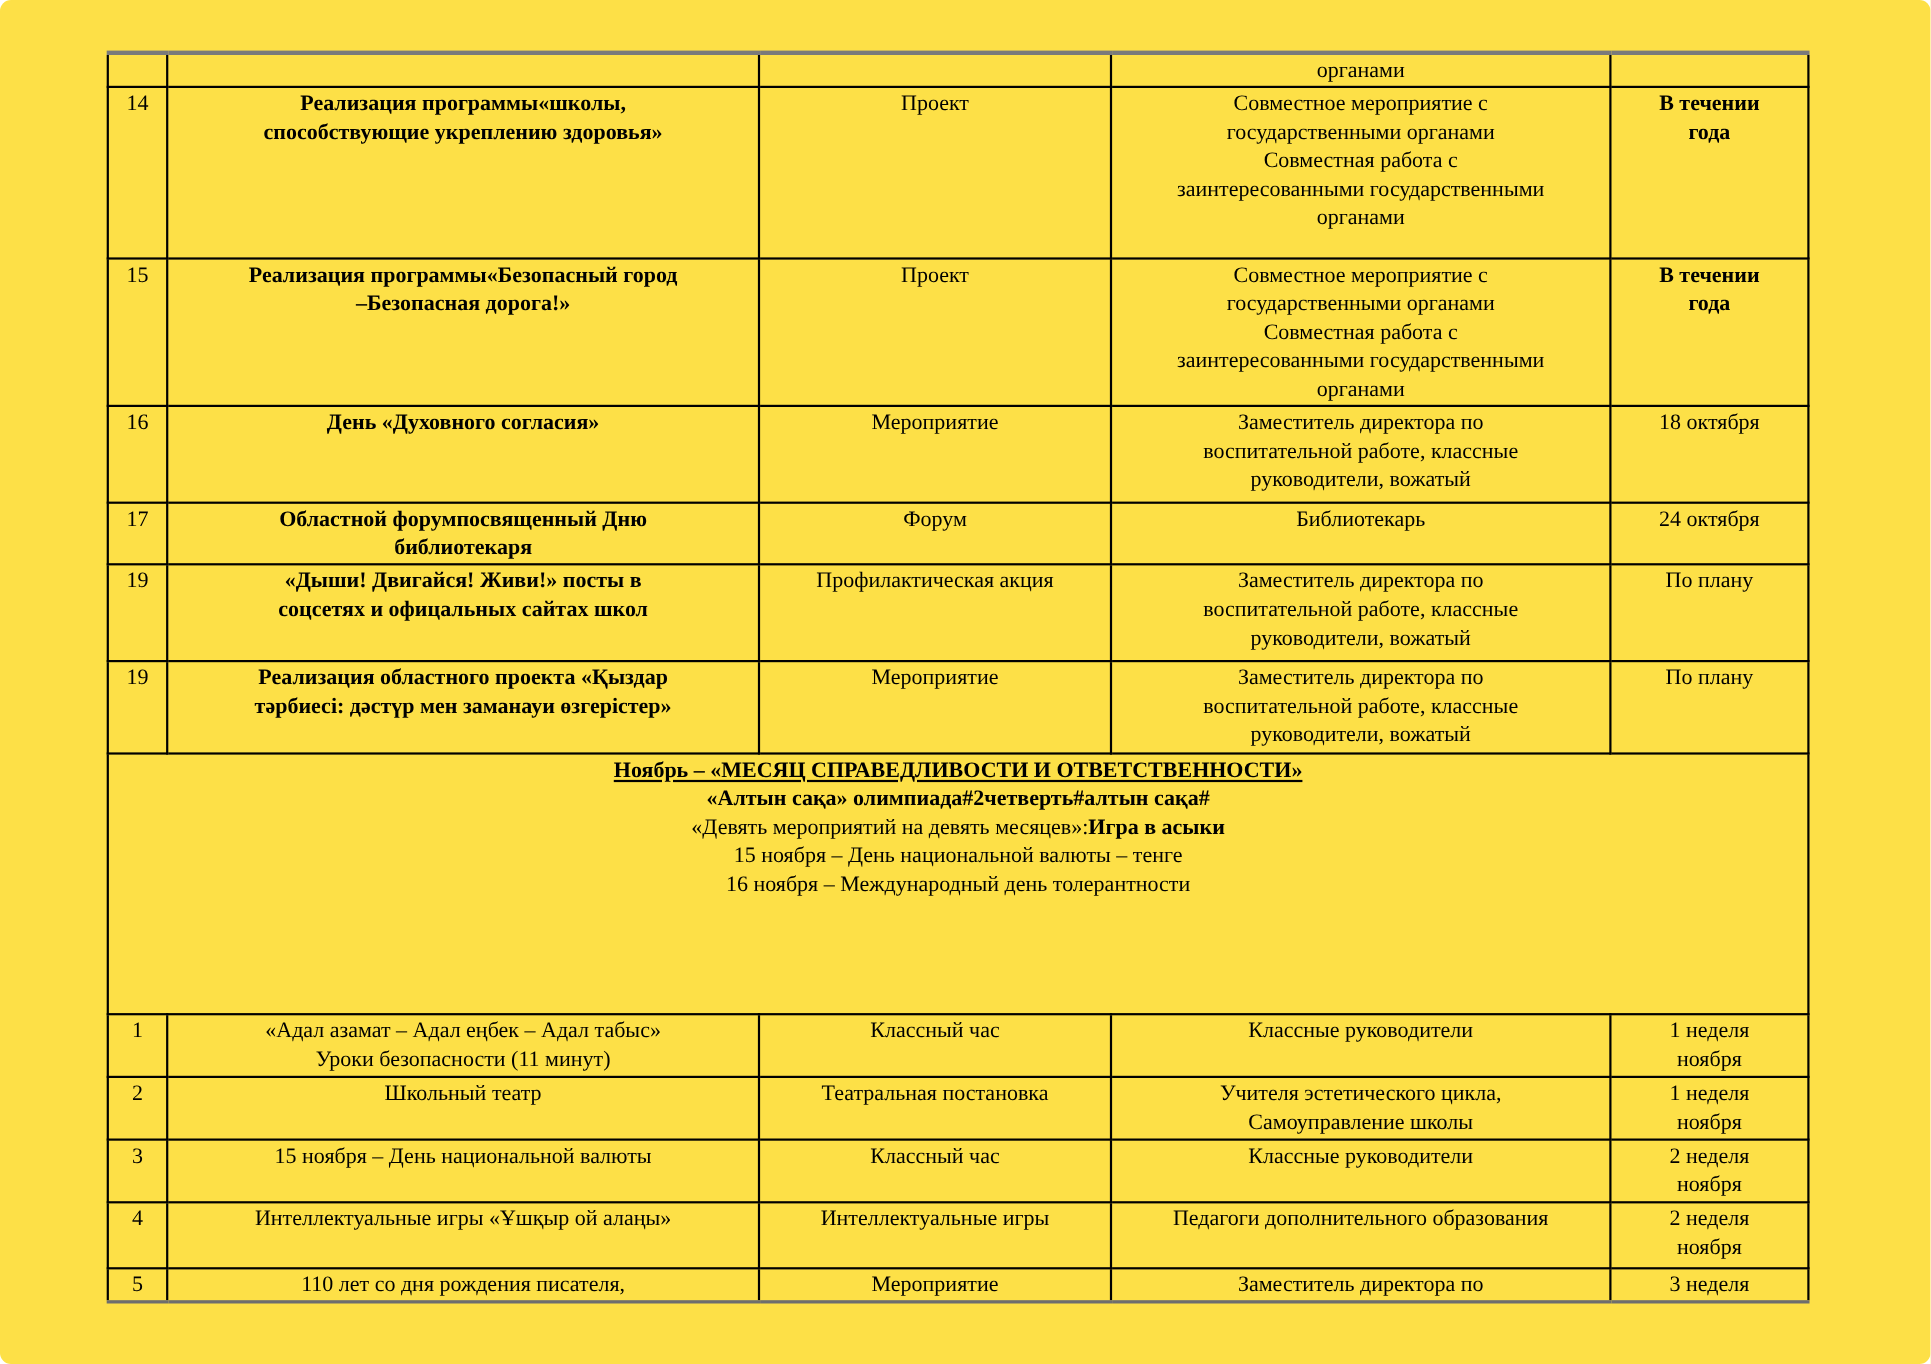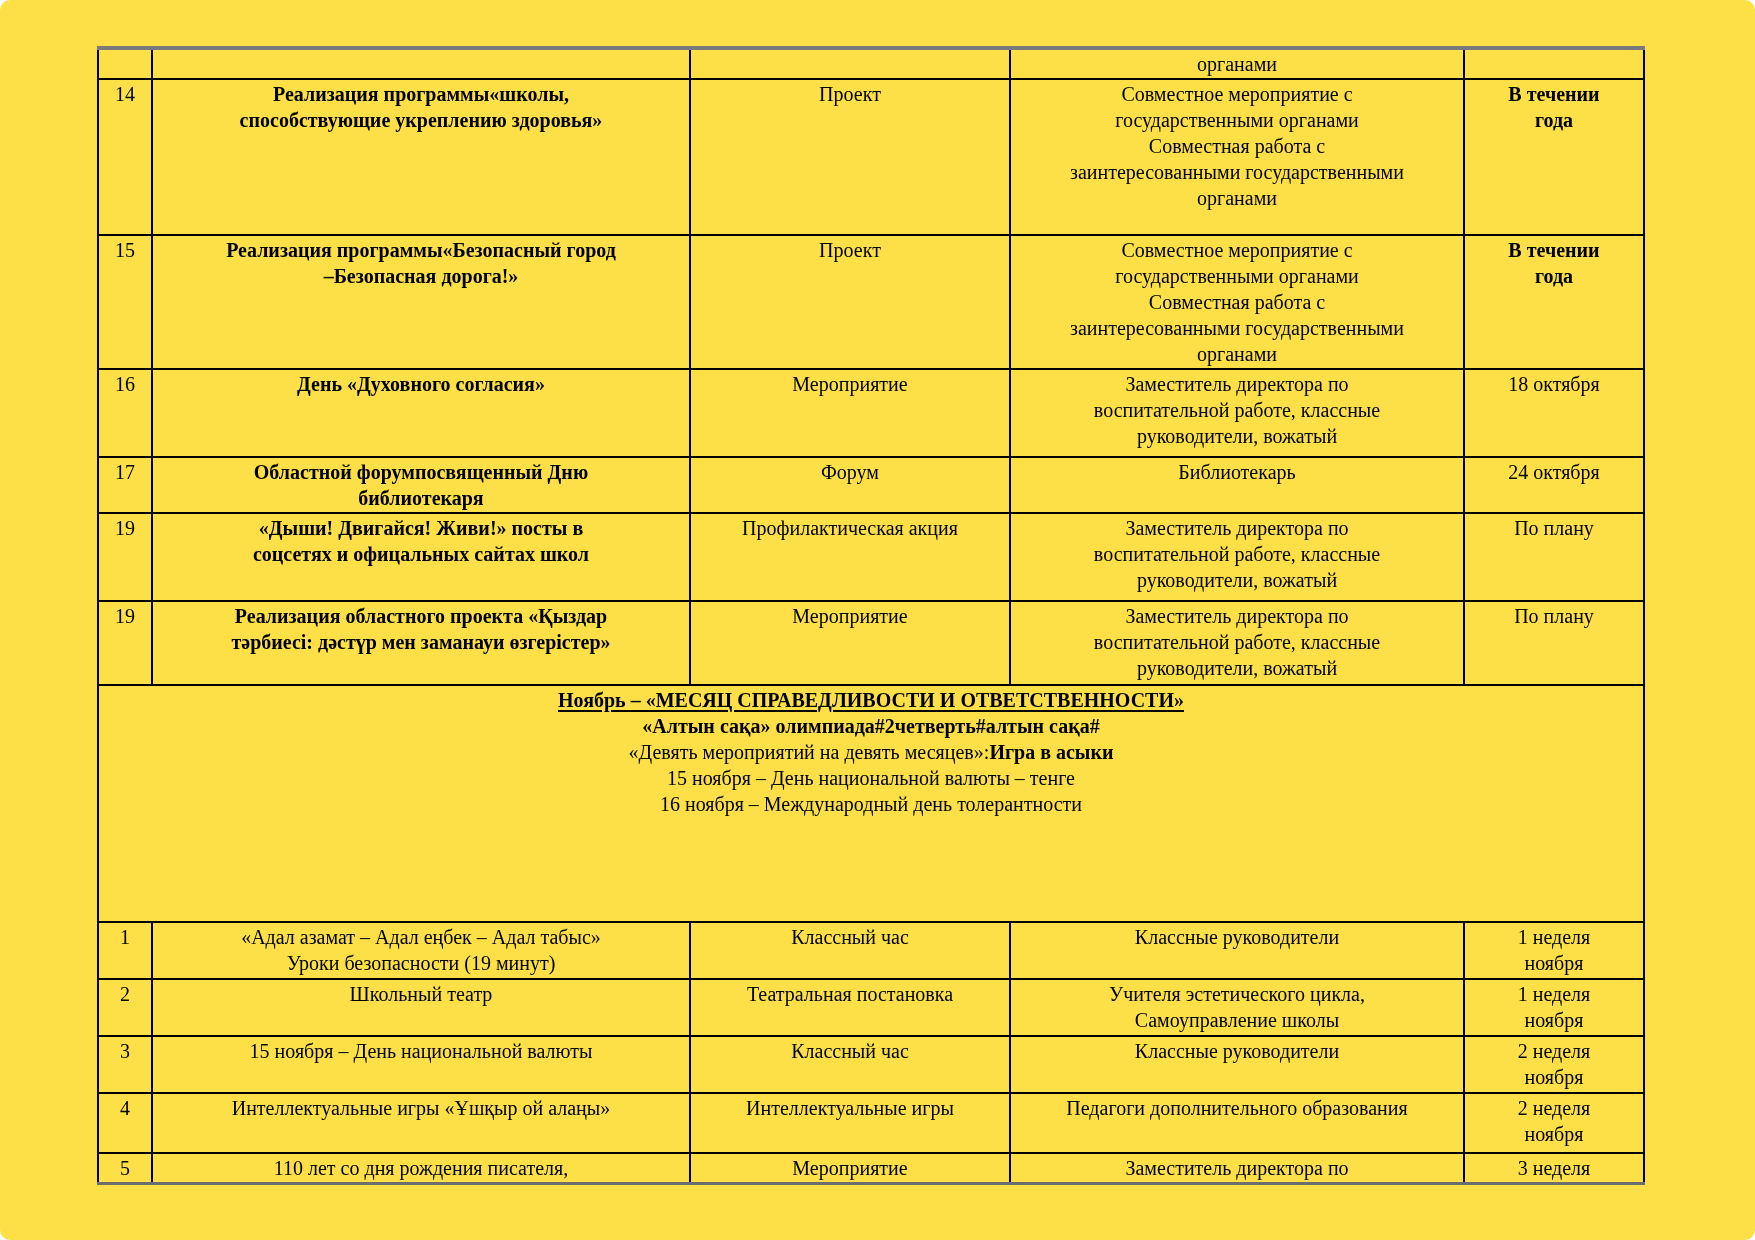--- a/index.html
+++ b/index.html
@@ -174,21 +174,21 @@
           <div>15 ноября – День национальной валюты – тенге</div>
           <div>16 ноября – Международный день толерантности</div>
         </td>
       </tr>
     </tbody>
     <tbody id="rows-november">
         <tr style="height: 57px;">
           <td>1</td>
           <td>
             <div>«Адал азамат – Адал еңбек – Адал табыс»</div>
-            <div>Уроки безопасности (19 минут)</div>
+            <div>Уроки безопасности (11 минут)</div>
           </td>
           <td>Классный час</td>
           <td>
             <div>Классные руководители</div>
           </td>
           <td>
             <div>1 неделя</div>
             <div>ноября</div>
           </td>
         </tr>

